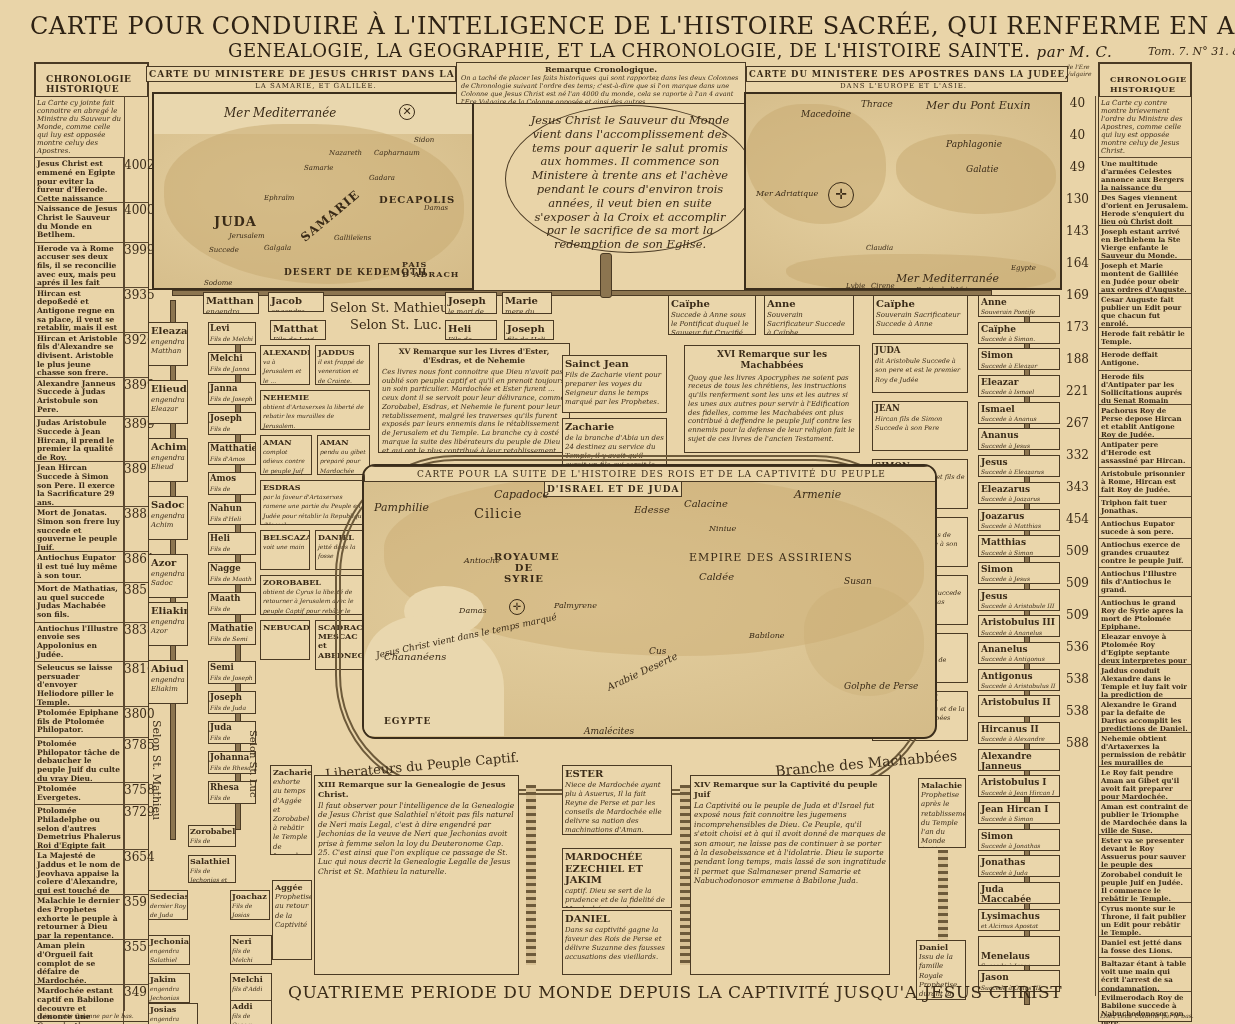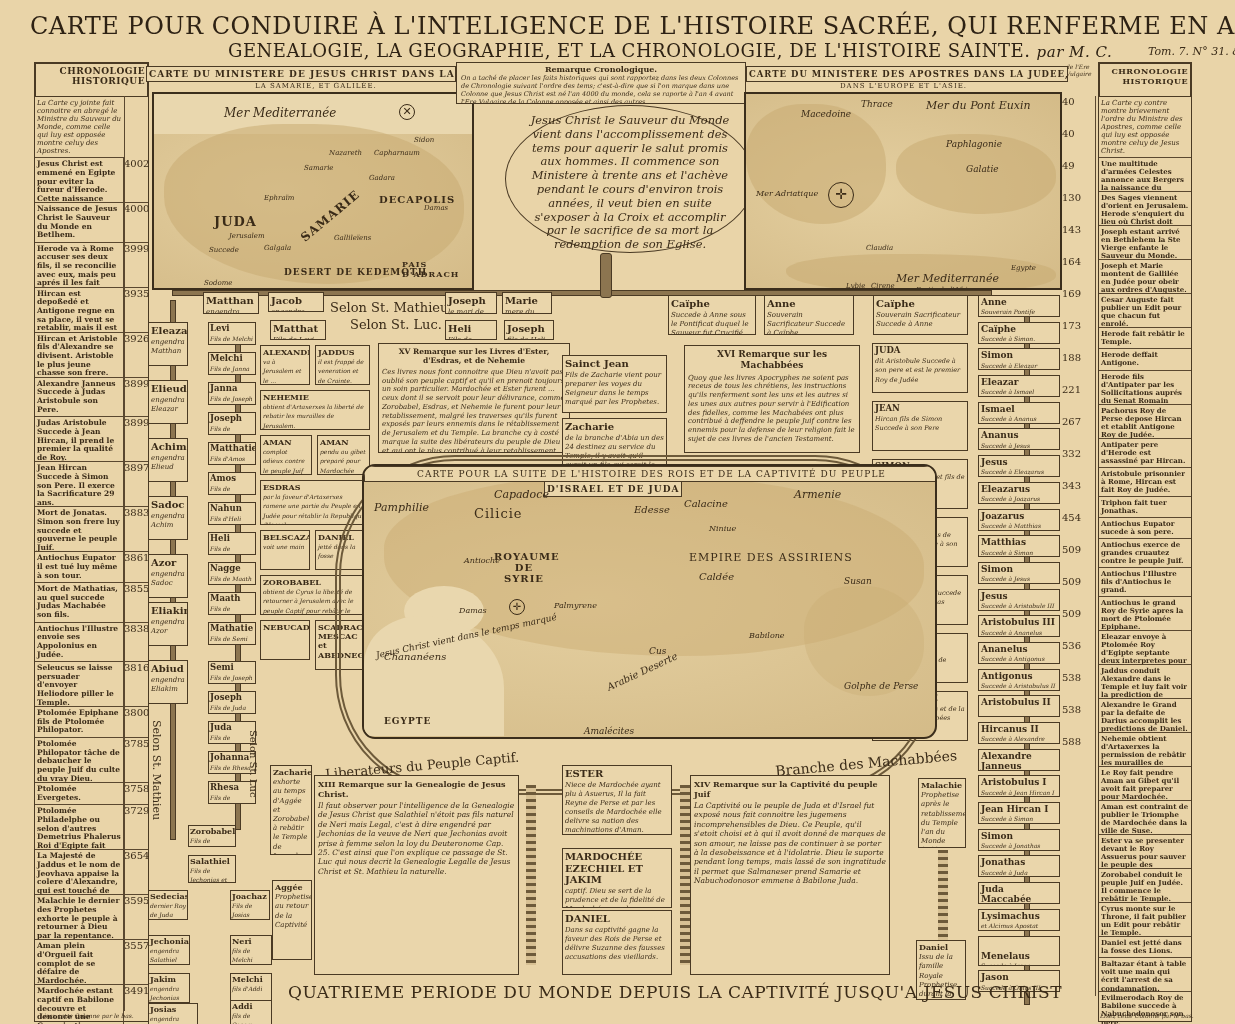--- a/index.html
+++ b/index.html
@@ -5,23 +5,23 @@
 *{box-sizing:border-box;margin:0;padding:0}
 body{width:1235px;height:1024px;background:#e9d4a8;font-family:"DejaVu Serif",serif;color:#3a2b18;position:relative;overflow:hidden}
 .abs{position:absolute}
 .title1{left:30px;top:12px;font-size:24px;letter-spacing:0.5px;white-space:nowrap;color:#2e2214}
 .title2{left:228px;top:40px;font-size:18px;letter-spacing:0.5px;white-space:nowrap;color:#2e2214}
 .tom{left:1148px;top:45px;font-size:11px;font-style:italic;white-space:nowrap}
 .frame{border:1px solid #4a3a24}
 .box{border:1px solid #4a3a24;background:#ead6ab;font-size:8px;line-height:1.15;padding:2px;overflow:hidden}
 .box b{font-size:10px;font-weight:bold;display:block}
 .box i{font-style:italic;font-size:7px}
-.col-head{border:1px solid #4a3a24;text-align:right;font-size:9px;font-weight:bold;padding:2px;letter-spacing:0.5px}
+.col-head{border:1px solid #4a3a24;text-align:left;font-size:9px;font-weight:bold;padding:10px;letter-spacing:0.5px}
 .chron-entry{border-bottom:1px solid #5a4830;font-size:7.5px;line-height:1.15;padding:2px 2px;font-weight:bold}
-.chron-year{font-size:10px;text-align:left;padding-right:2px}
+.chron-year{font-size:12px;text-align:center;padding-right:2px}
 .map{border:2px solid #3b2e1c;background:radial-gradient(ellipse at 40% 50%,#e4cfa0,#d4bb88);overflow:hidden}
 .map-title{border:1px solid #4a3a24;background:#ead6ab;font-size:9px;letter-spacing:1px;text-align:center;padding:2px;white-space:nowrap}
 .label{font-size:9px;font-style:italic;white-space:nowrap}
 .caps{font-size:10px;letter-spacing:1px;white-space:nowrap;font-weight:bold}
 .land{background:#c9ab72;border-radius:40% 50% 45% 55%;opacity:0.55}
 .sea{background:#e9d7ae}
 .oval{border:1.5px solid #4a3a24;border-radius:50%;text-align:center;font-style:italic;font-family:"DejaVu Serif",serif}
 .remark{border:1px solid #4a3a24;background:#ead6ab;font-size:8px;line-height:1.25;padding:3px;overflow:hidden}
 .remark .rt{font-weight:bold;text-align:center;font-size:9px;display:block;margin-bottom:2px}
 .remark .rb{font-style:italic}

